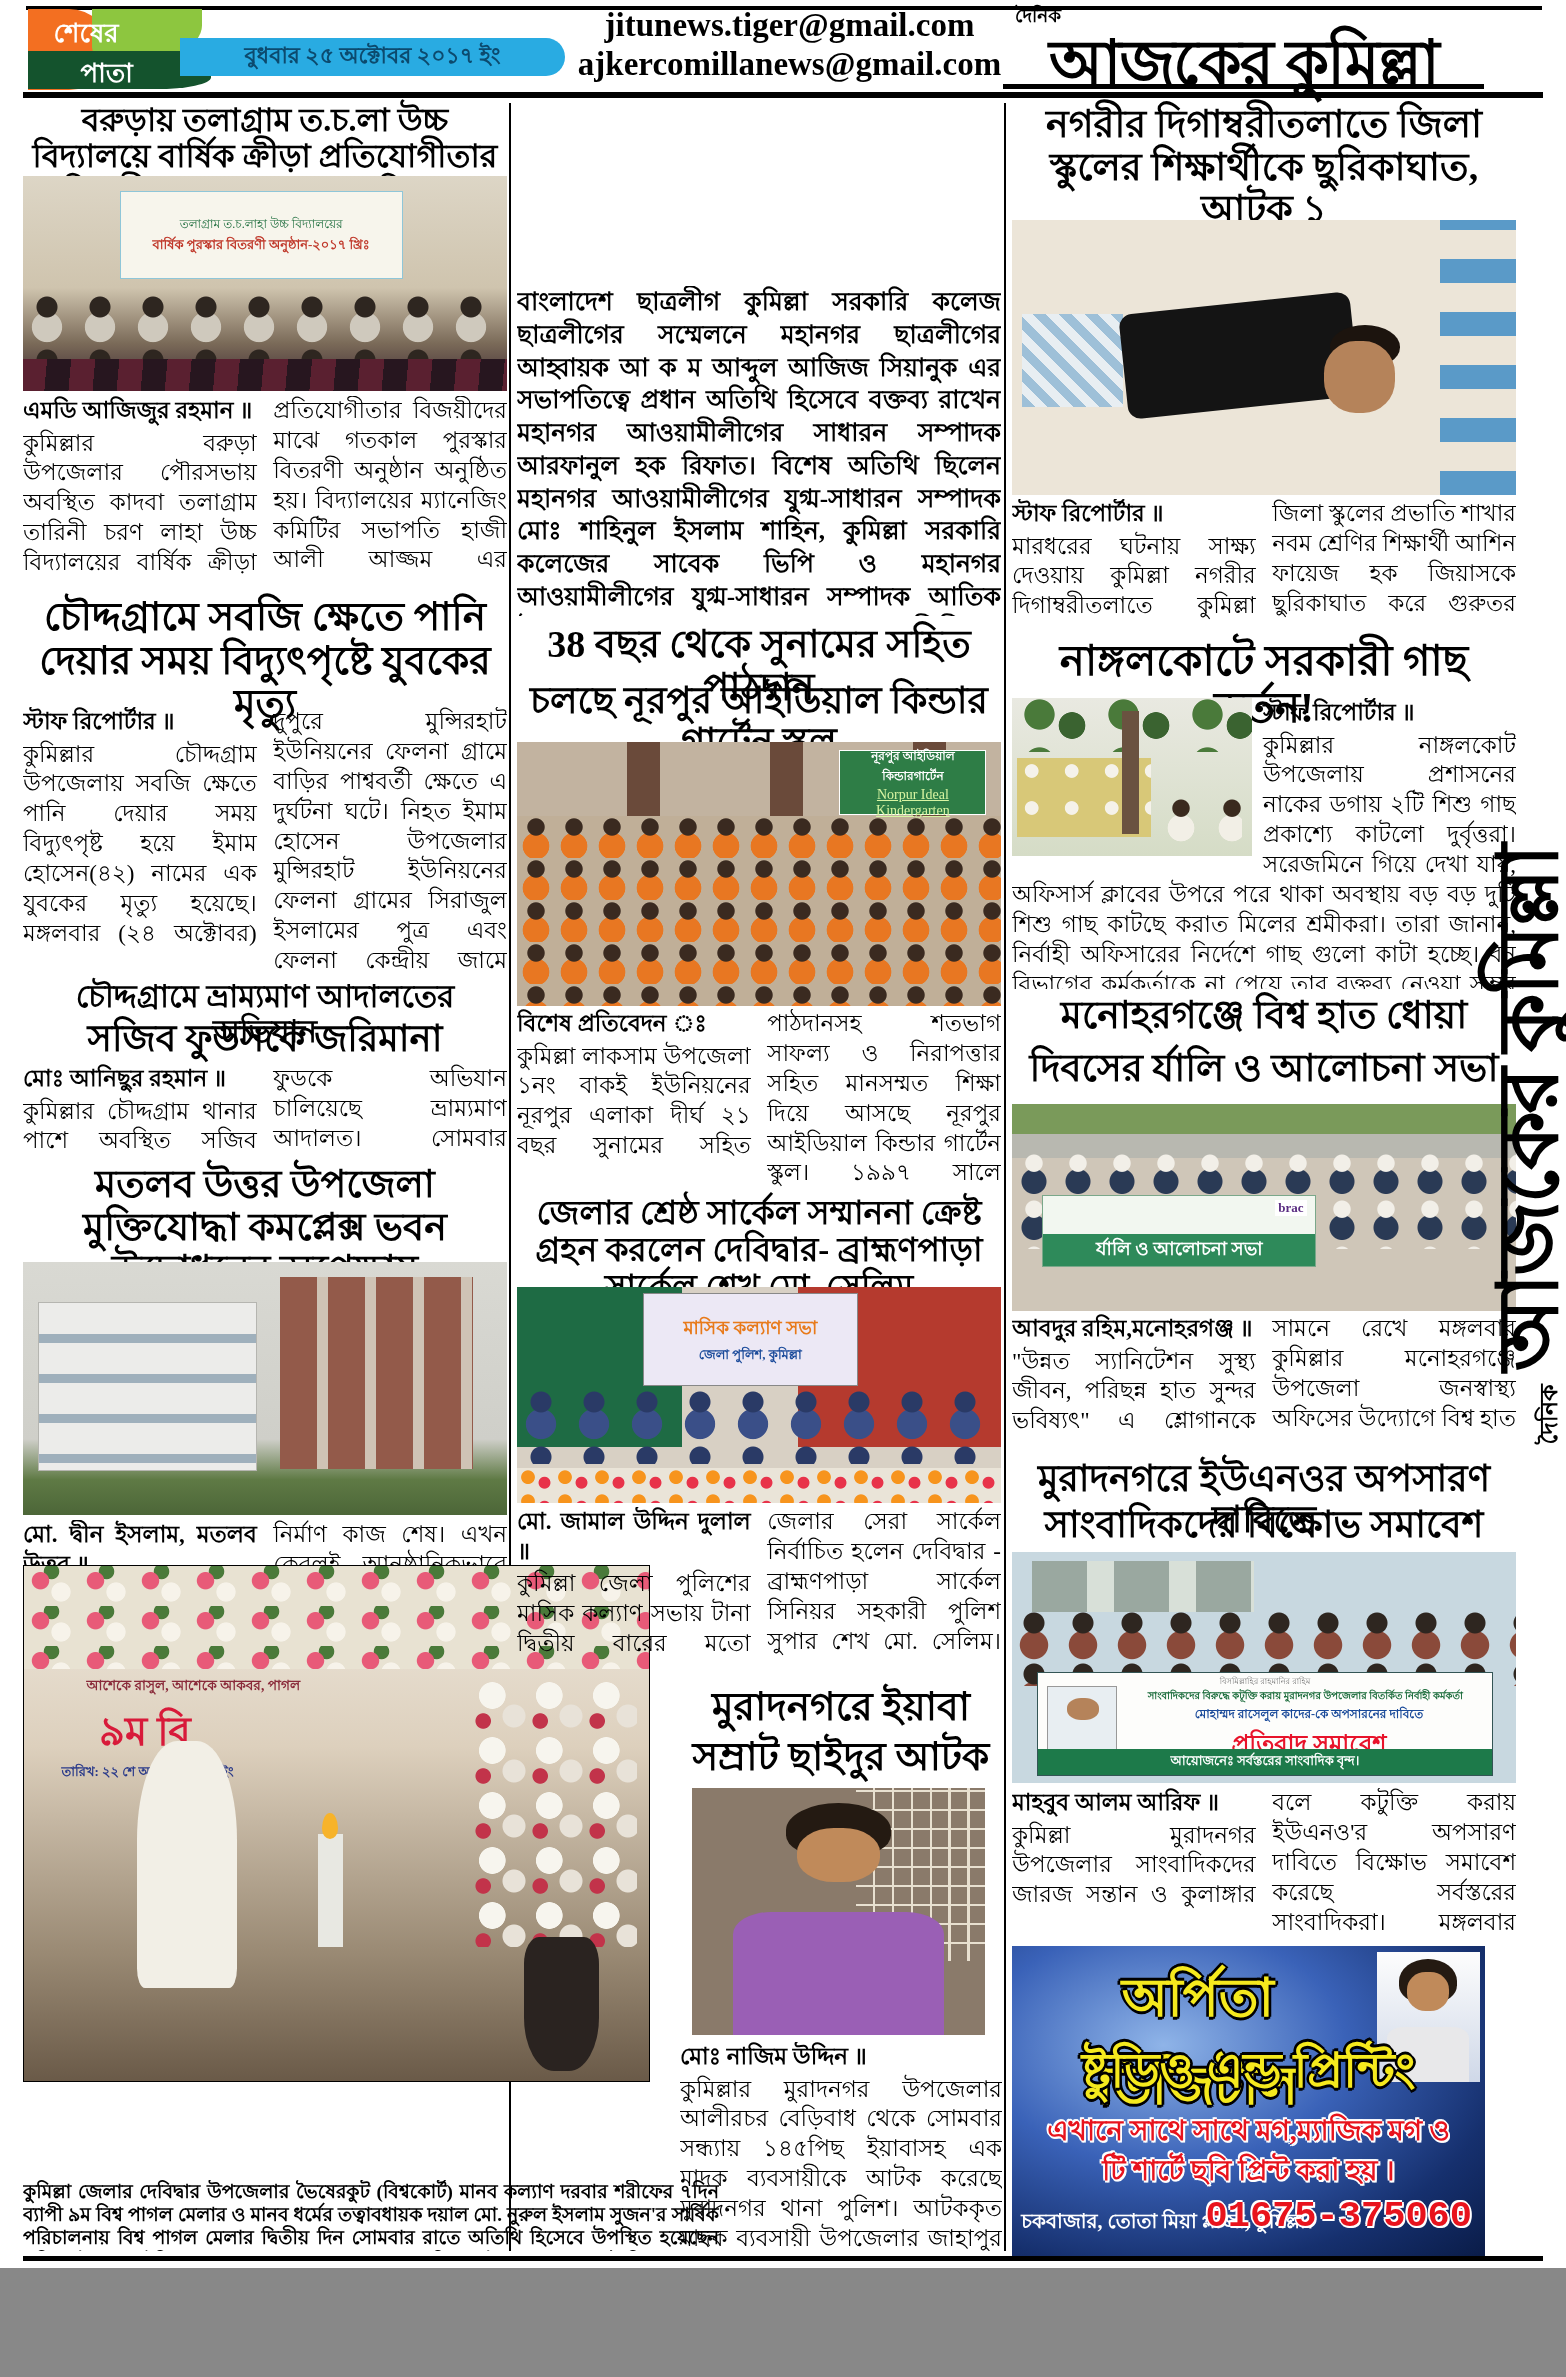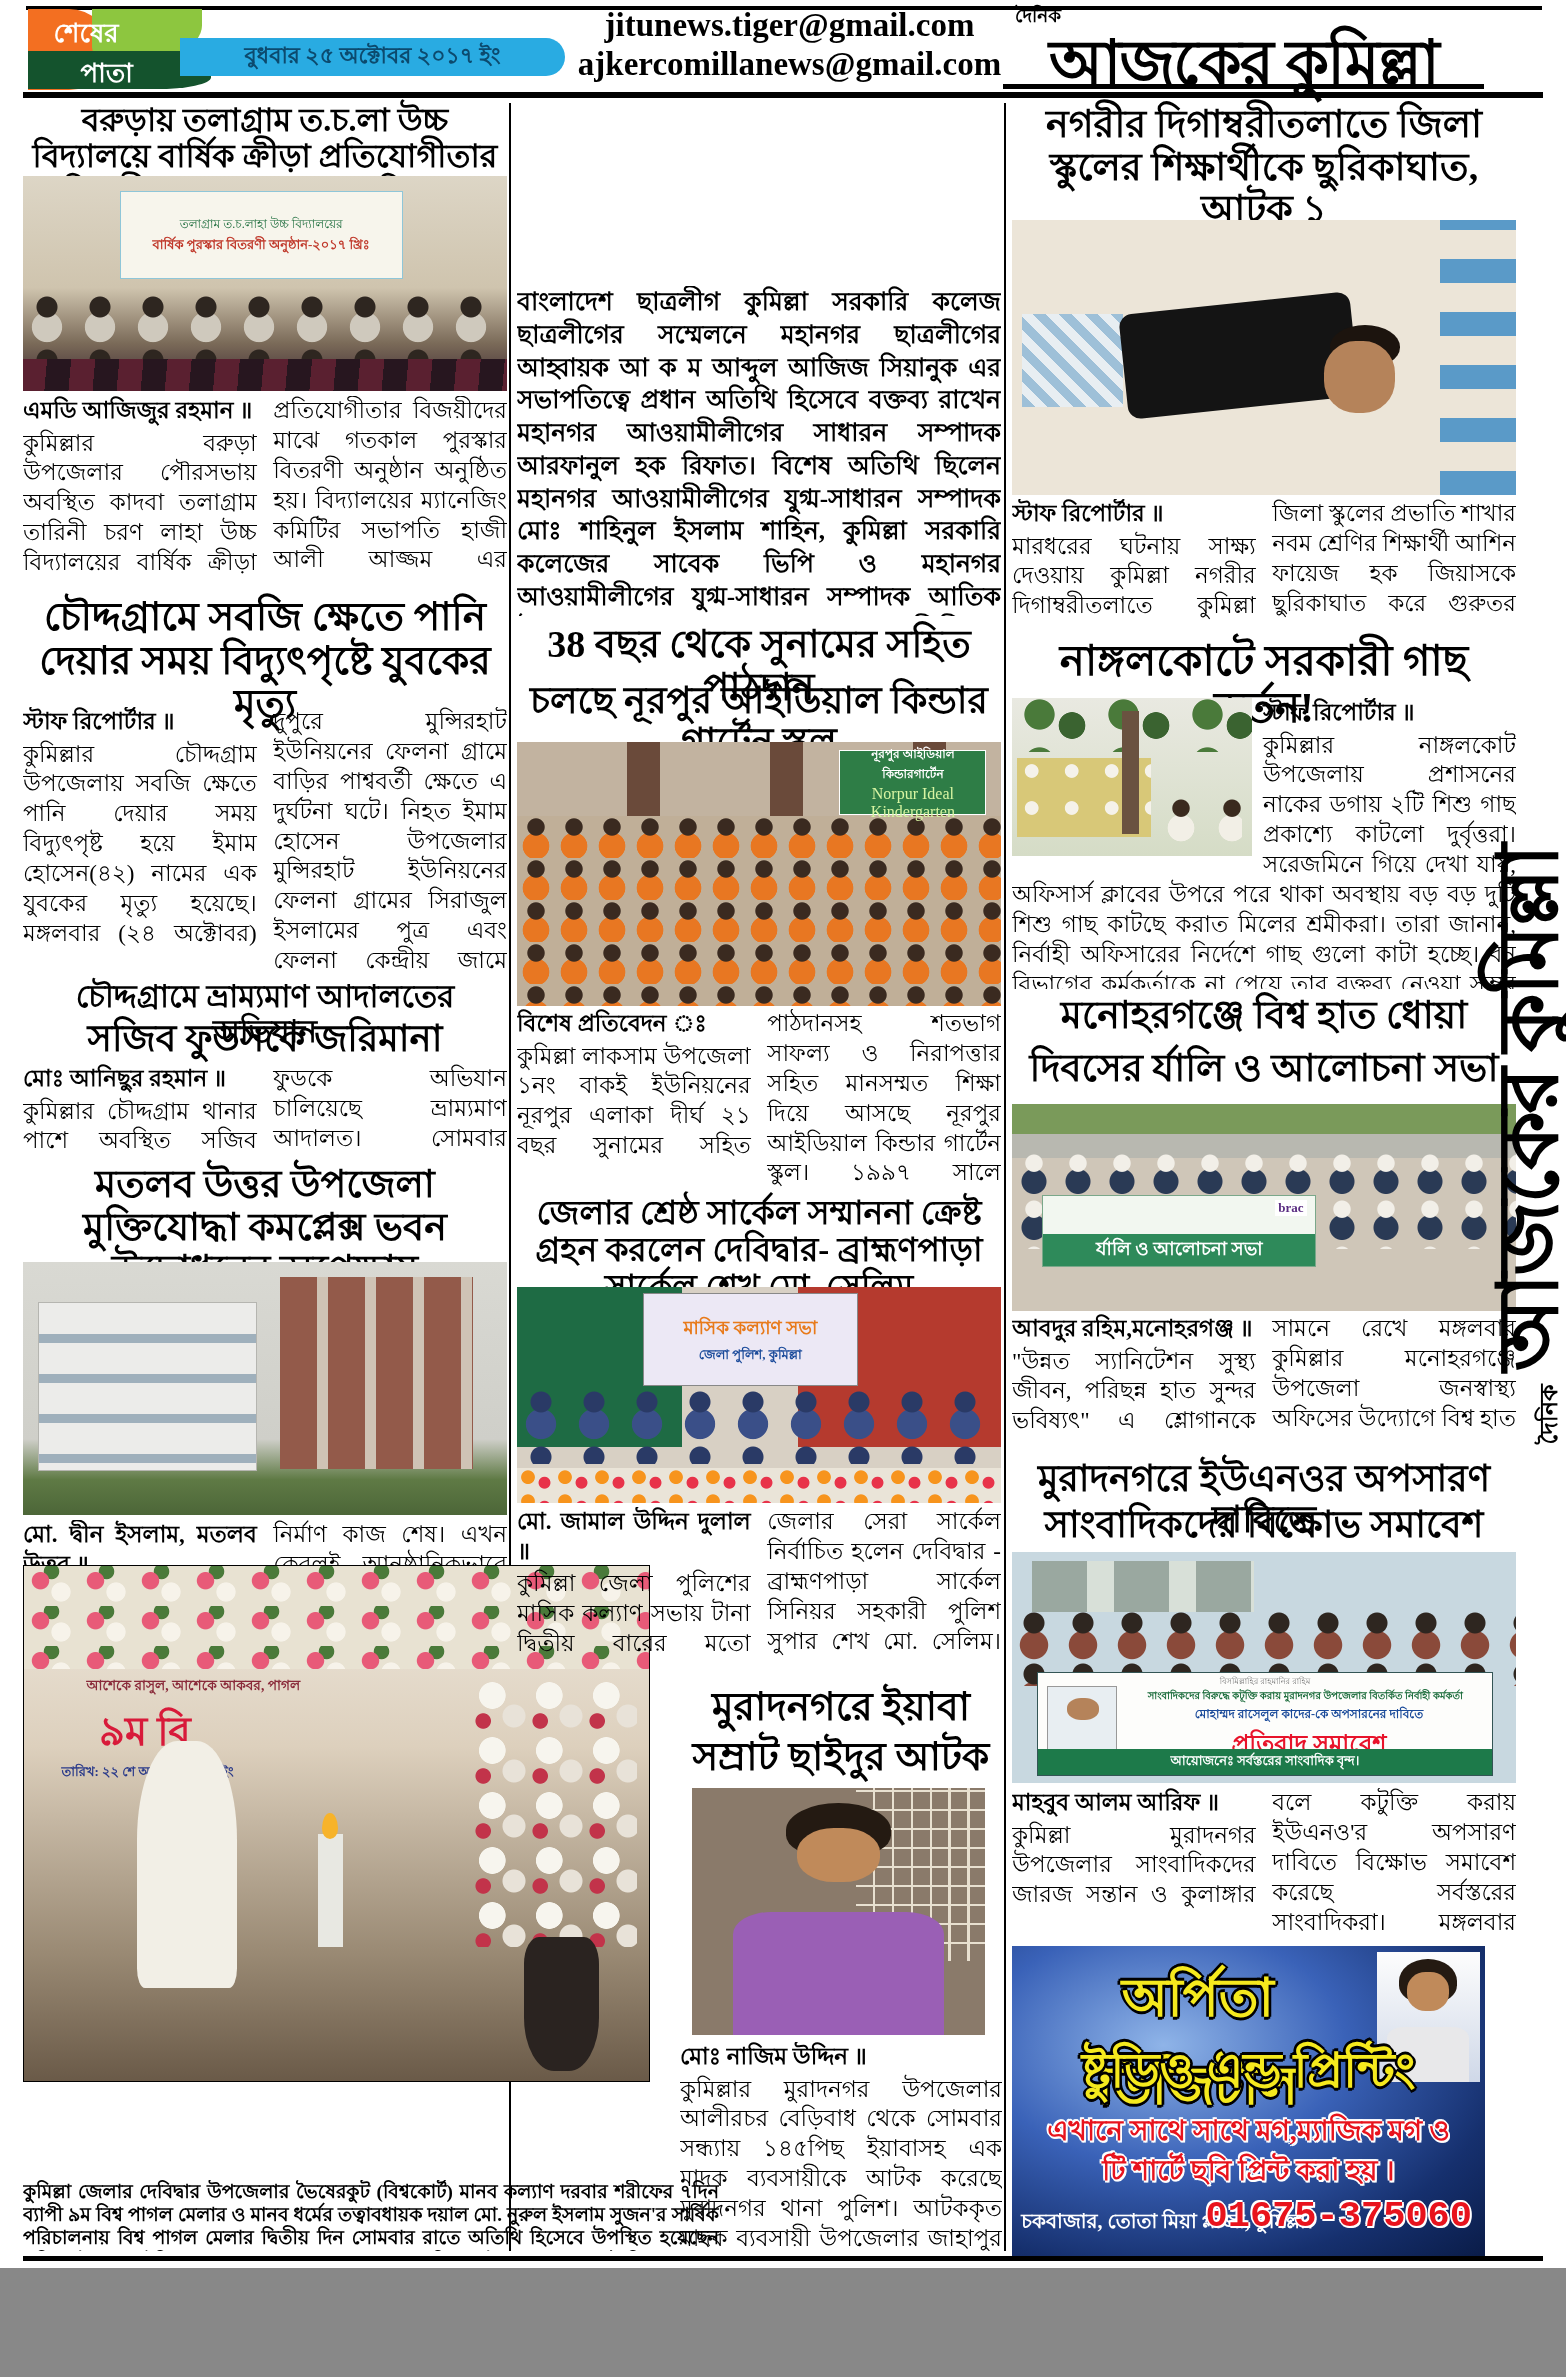--- a/index.html
+++ b/index.html
@@ -238,21 +238,21 @@
   <div class="abs" style="left:517px;top:286px;width:484px;height:330px;font-size:25px;line-height:1.31;text-align:justify;font-weight:bold;overflow:hidden;">বাংলাদেশ ছাত্রলীগ কুমিল্লা সরকারি কলেজ ছাত্রলীগের সম্মেলনে মহানগর ছাত্রলীগের আহ্বায়ক আ ক ম আব্দুল আজিজ সিয়ানুক এর সভাপতিত্বে প্রধান অতিথি হিসেবে বক্তব্য রাখেন মহানগর আওয়ামীলীগের সাধারন সম্পাদক আরফানুল হক রিফাত। বিশেষ অতিথি ছিলেন মহানগর আওয়ামীলীগের যুগ্ম-সাধারন সম্পাদক মোঃ শাহিনুল ইসলাম শাহিন, কুমিল্লা সরকারি কলেজের সাবেক ভিপি ও মহানগর আওয়ামীলীগের যুগ্ম-সাধারন সম্পাদক আতিক উল্লাহ খোকন, মহানগর আওয়ামীলীগের সাংগঠনিক সম্পাদক চিত্তরঞ্জন ভৌমিক, কুমিল্লা জেলা পরিষদের প্যানেল চেয়ারম্যান ও ভিক্টোরিয়া কলেজের সাবেক জিএস, মহানগর যুবলীগ নেতা আব্দুল্লাহ আল মাহমুদ সহিদ, মহানগর আওয়ামীলীগের যুব ও ক্রীড়া বিষয়ক সম্পাদক এড. আনিছুর রহমান মিঠু, মহানগর আওয়ামী স্বচ্ছাসেবকলীগের আহবায়ক জহিরুল ইসলাম রিন্টু, মহানগর ছাত্রলীগের যুগ্ম আহবায়ক নাইমুল হক হিমেল, এস,এম ফয়সাল খান, নুর মোহাম্মাদ সোহেল, ভিক্টোরিয়া কলেজে ছাত্রলীগের সাবেক আহবায়ক কাজী মোঃ সায়েম। এসময় কুমিল্লা সরকারি কলেজের ছাত্রলীগের সকল নেতৃবৃন্দ উপস্থিত ছিলেন।</div>
 
   <div class="abs hl" style="left:517px;top:623px;width:484px;height:53px;font-size:38px;">38 বছর থেকে সুনামের সহিত পাঠদান</div>
   <div class="abs hl" style="left:517px;top:680px;width:484px;height:57px;font-size:37px;">চলছে নূরপুর আইডিয়াল কিন্ডার গার্টেন স্কুল</div>
 
   <div class="photo ph-kids" style="left:517px;top:742px;width:484px;height:264px;">
     <div class="wall"></div>
     <div class="crowd"></div>
     <div class="sign">
       <div style="font-size:12px;font-weight:bold;">নূরপুর আইডিয়াল কিন্ডারগার্টেন</div>
-      <div style="font-size:16px;color:#d8f5a2;">Norpur Ideal Kindergarten</div>
+      <div style="font-size:14px;color:#d8f5a2;text-decoration:underline;">Norpur Ideal Kindergarten</div>
     </div>
   </div>
 
   <div class="abs body2" style="left:517px;top:1009px;width:484px;height:181px;">
     <span class="byline">বিশেষ প্রতিবেদন ঃ</span>
     <span>কুমিল্লা লাকসাম উপজেলা ১নং বাকই ইউনিয়নের নূরপুর এলাকা দীর্ঘ ২১ বছর সুনামের সহিত পাঠদানসহ শতভাগ সাফল্য ও নিরাপত্তার সহিত মানসম্মত শিক্ষা দিয়ে আসছে নূরপুর আইডিয়াল কিন্ডার গার্টেন স্কুল। ১৯৯৭ সালে নূরপুরস্থ অলিভ যুব সংঘ নামে সংগঠনের যুবকরা একত্রিত হয়ে এলাকার দরিদ্র শ্রেণির কোমলমতি শিশুদেরকে পাঠদানের উদ্দেশ্যে প্রতিষ্ঠিত করেছিল নূরপুর আইডিয়াল কিন্ডার গার্টেন স্কুলটি। ১৯৯৭ সালে নূরপুর বাজার সংলগ্ন একটি ..৩ এর পাতায় দেখুন</span>
   </div>
 
   <div class="abs hl" style="left:517px;top:1195px;width:484px;height:88px;font-size:33px;">জেলার  শ্রেষ্ঠ সার্কেল সম্মাননা ক্রেষ্ট গ্রহন করলেন দেবিদ্বার- ব্রাহ্মণপাড়া সার্কেল  শেখ  মো. সেলিম</div>
 

